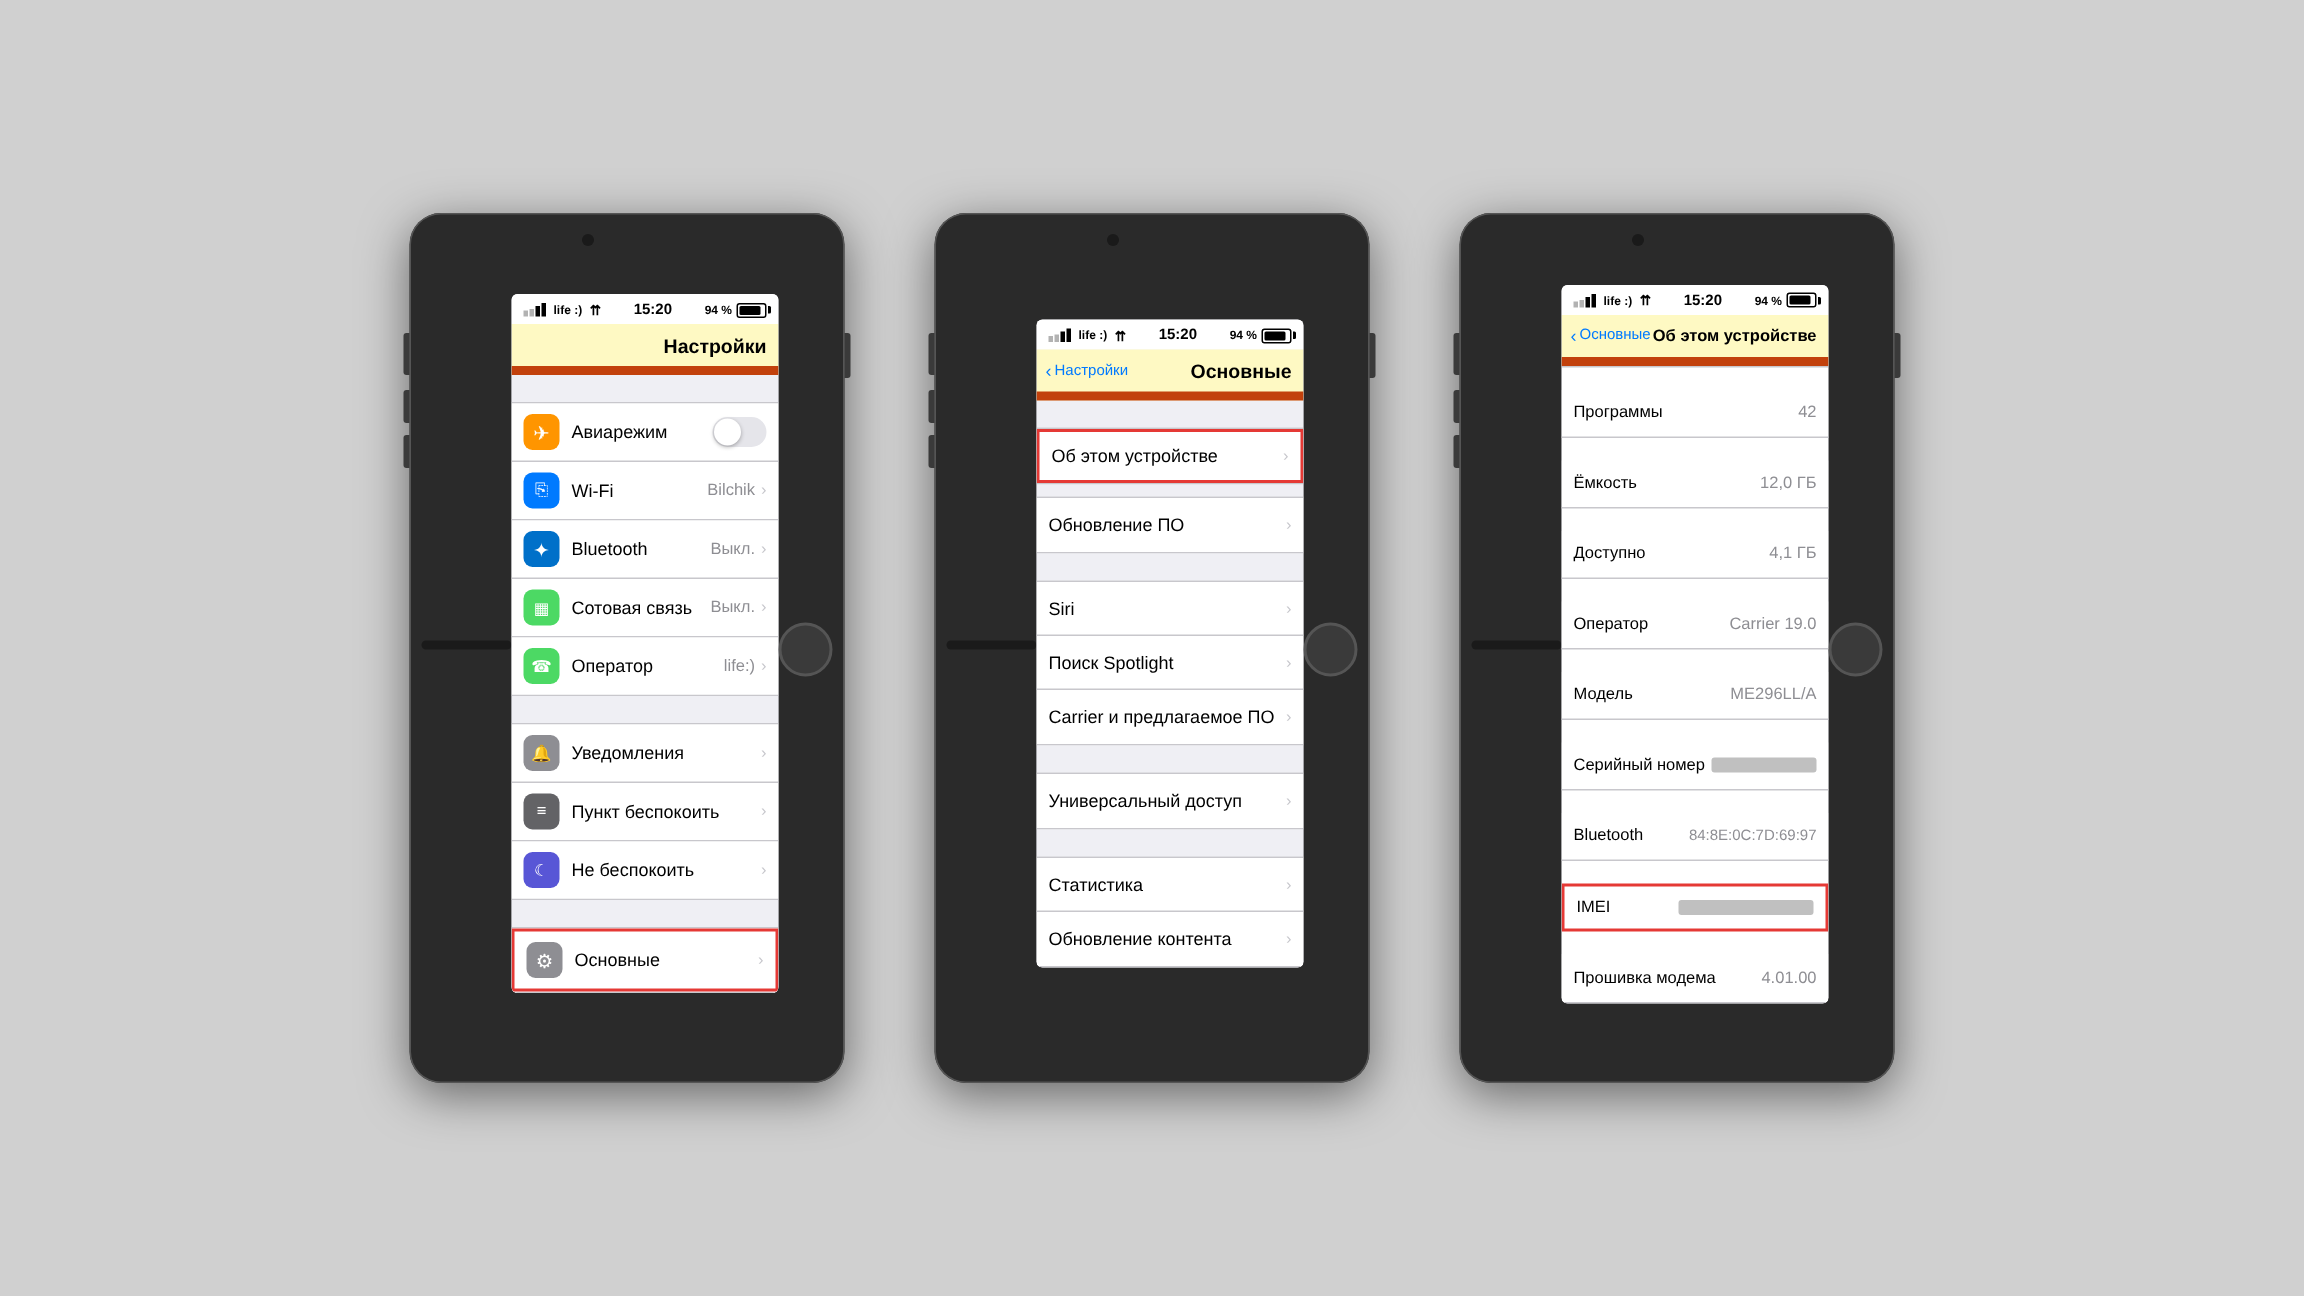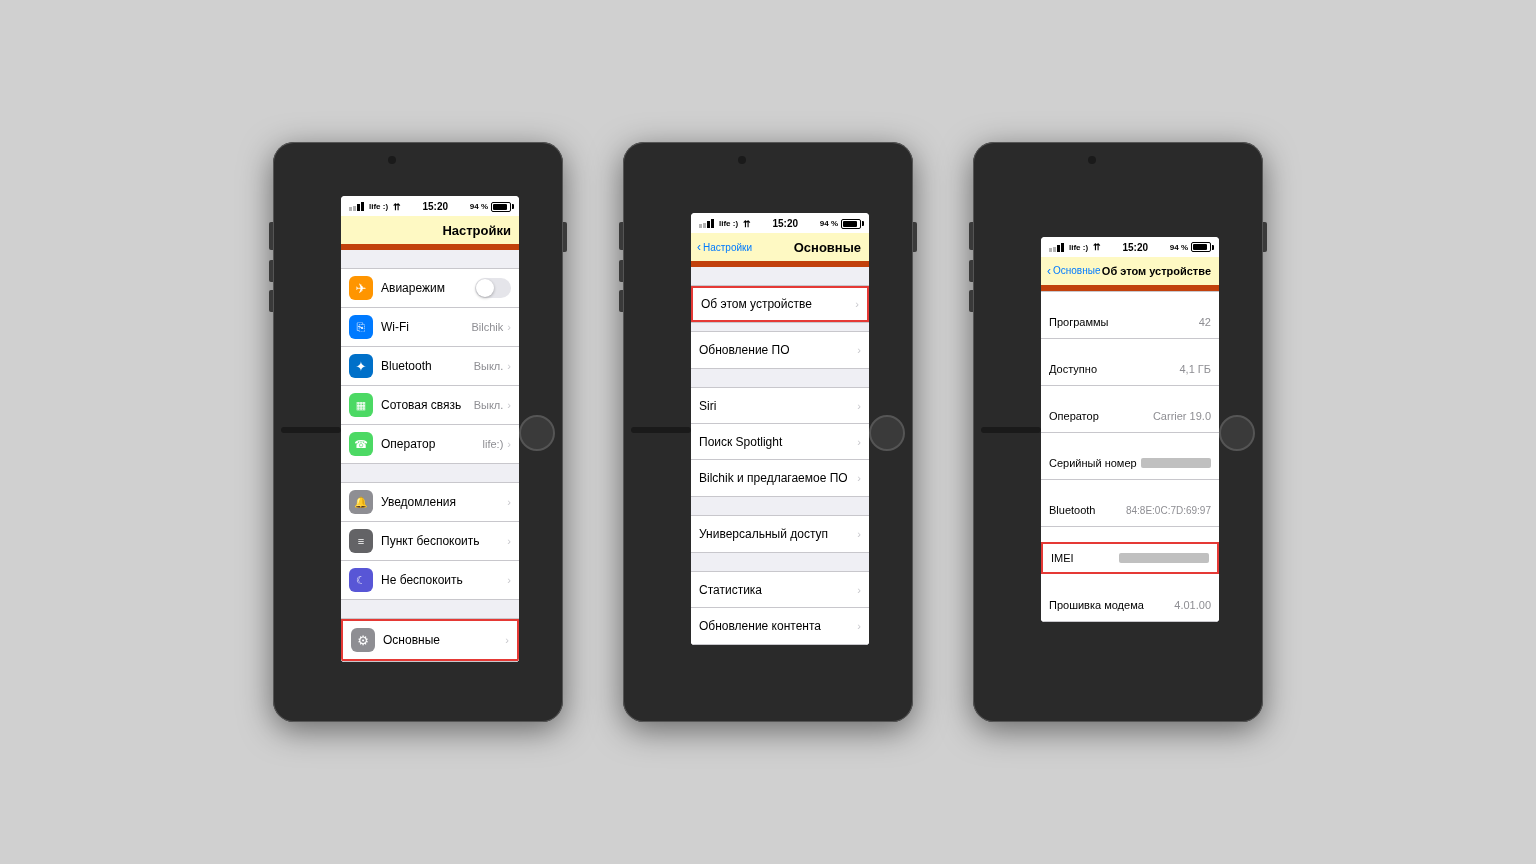--- a/index.html
+++ b/index.html
@@ -461,21 +461,21 @@
         <div class="list-group">
           <div class="list-item">
             <span class="item-label">Siri</span>
             <span class="item-chevron">›</span>
           </div>
           <div class="list-item">
             <span class="item-label">Поиск Spotlight</span>
             <span class="item-chevron">›</span>
           </div>
           <div class="list-item">
-            <span class="item-label">Bilchik и предлагаемое ПО</span>
+            <span class="item-label">Carrier и предлагаемое ПО</span>
             <span class="item-chevron">›</span>
           </div>
         </div>
 
         <div class="section-gap"></div>
 
         <div class="list-group">
           <div class="list-item">
             <span class="item-label">Универсальный доступ</span>
             <span class="item-chevron">›</span>
@@ -542,32 +542,40 @@
 
     <div class="content">
       <div class="settings-list about-list">
         <div class="list-group">
 
           <div class="list-item">
             <span class="about-label">Программы</span>
             <span class="about-value">42</span>
           </div>
 
+          <div class="list-item">
+            <span class="about-label">Ёмкость</span>
+            <span class="about-value">12,0 ГБ</span>
+          </div>
 
           <div class="list-item">
             <span class="about-label">Доступно</span>
             <span class="about-value">4,1 ГБ</span>
           </div>
 
 
           <div class="list-item">
             <span class="about-label">Оператор</span>
             <span class="about-value">Carrier 19.0</span>
           </div>
 
+          <div class="list-item">
+            <span class="about-label">Модель</span>
+            <span class="about-value">ME296LL/A</span>
+          </div>
 
           <div class="list-item">
             <span class="about-label">Серийный номер</span>
             <span class="about-value blurred">&nbsp;&nbsp;&nbsp;&nbsp;&nbsp;&nbsp;&nbsp;&nbsp;&nbsp;&nbsp;</span>
           </div>
 
 
           <div class="list-item">
             <span class="about-label">Bluetooth</span>
             <span class="about-value" style="font-size:10px;">84:8E:0C:7D:69:97</span>

